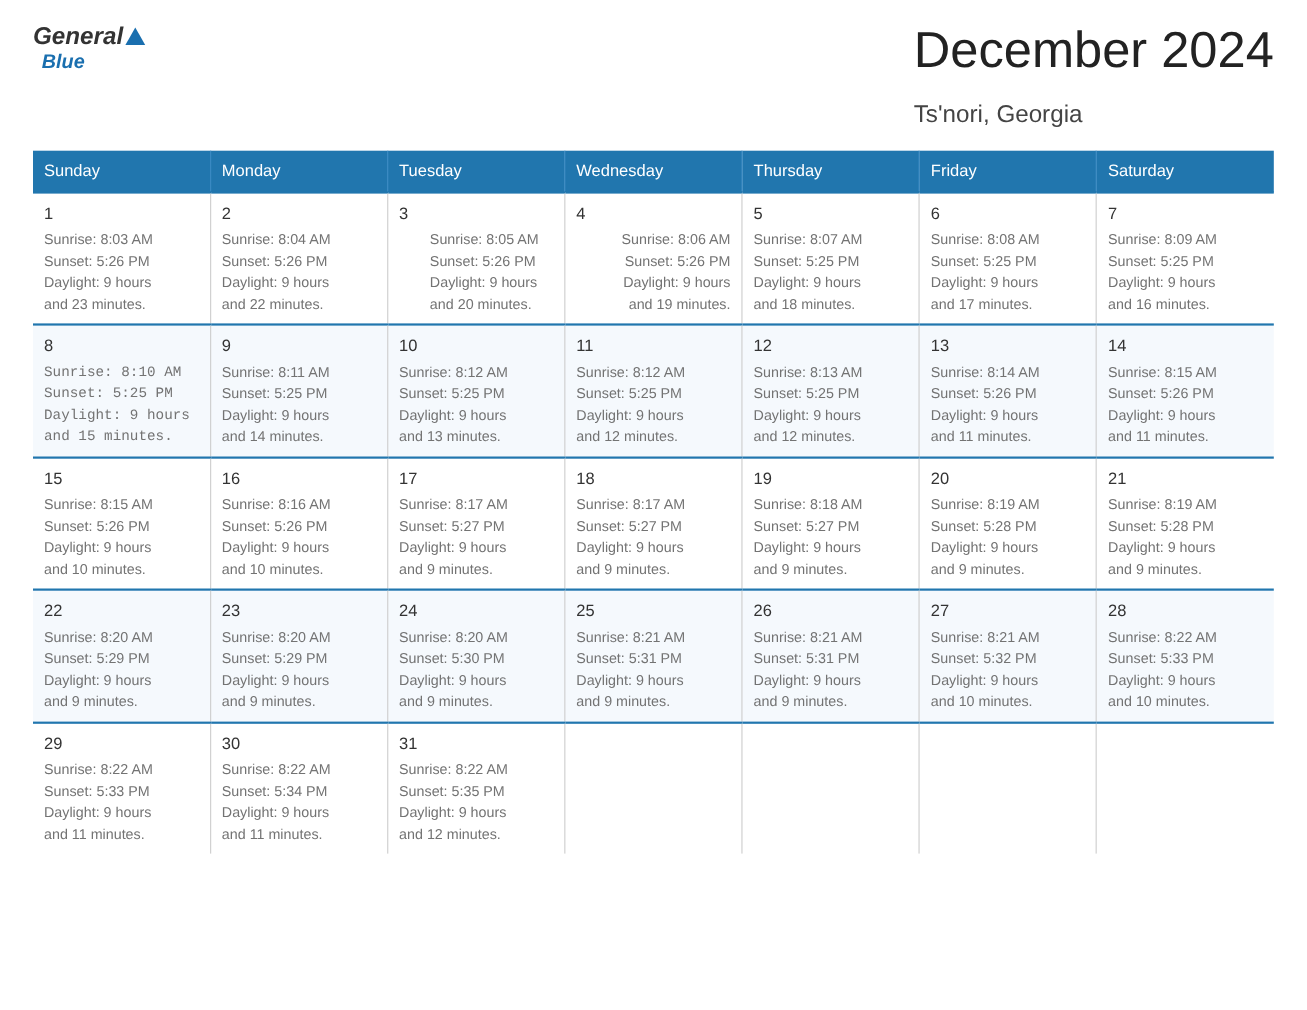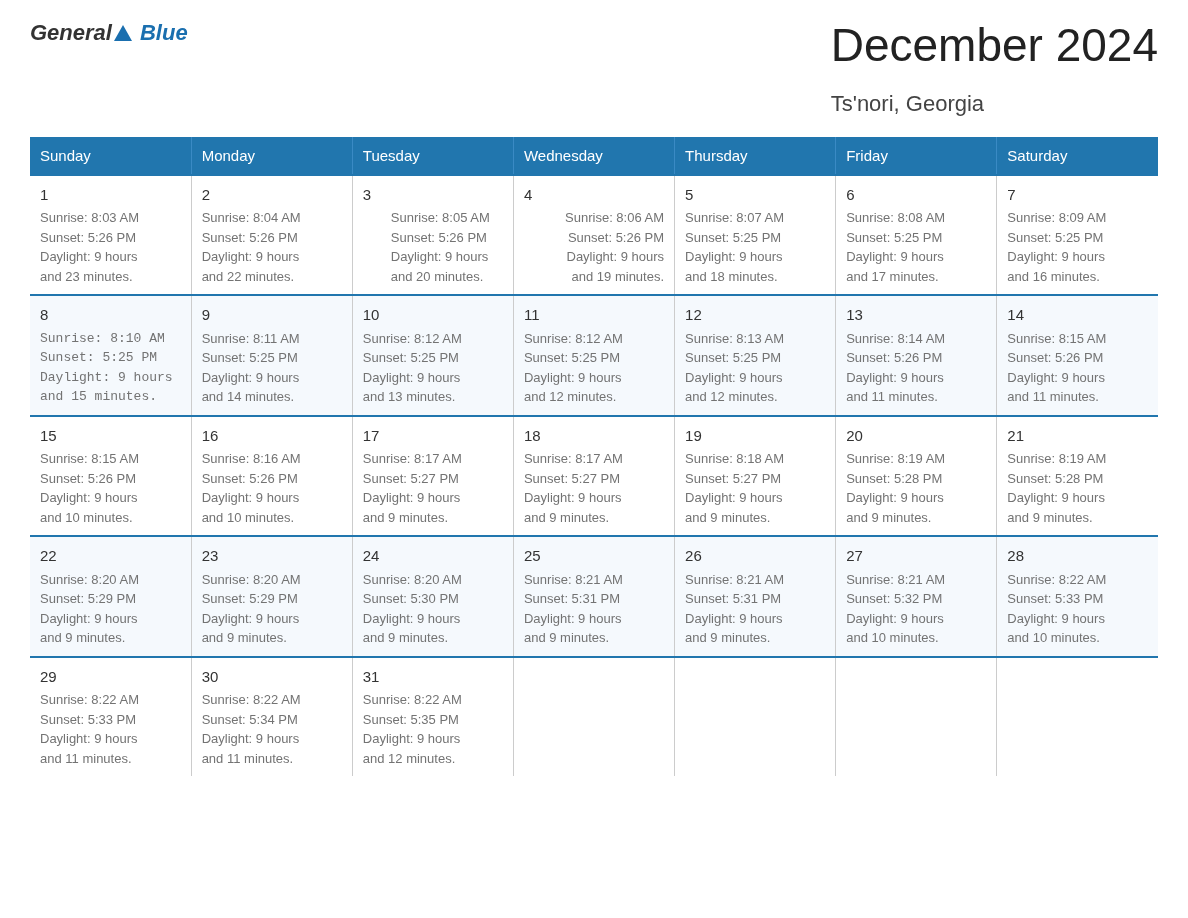--- a/index.html
+++ b/index.html
@@ -16,28 +16,28 @@
       align-items: flex-start;
       margin-bottom: 20px;
     }
     .logo-text-general {
       font-size: 22px;
       font-weight: bold;
       color: #333;
       font-style: italic;
     }
     .logo-text-blue {
-      font-size: 22px;
+      font-size: 18px;
       font-weight: bold;
       color: #1a6faf;
       font-style: italic;
     }
     .logo-area {
       display: flex;
-      flex-direction: row;
+      flex-direction: column;
     }
     .logo-top-row {
       display: flex;
       align-items: center;
     }
     .title-area {
     }
     .title-area h1 {
       font-size: 46px;
       font-weight: normal;

